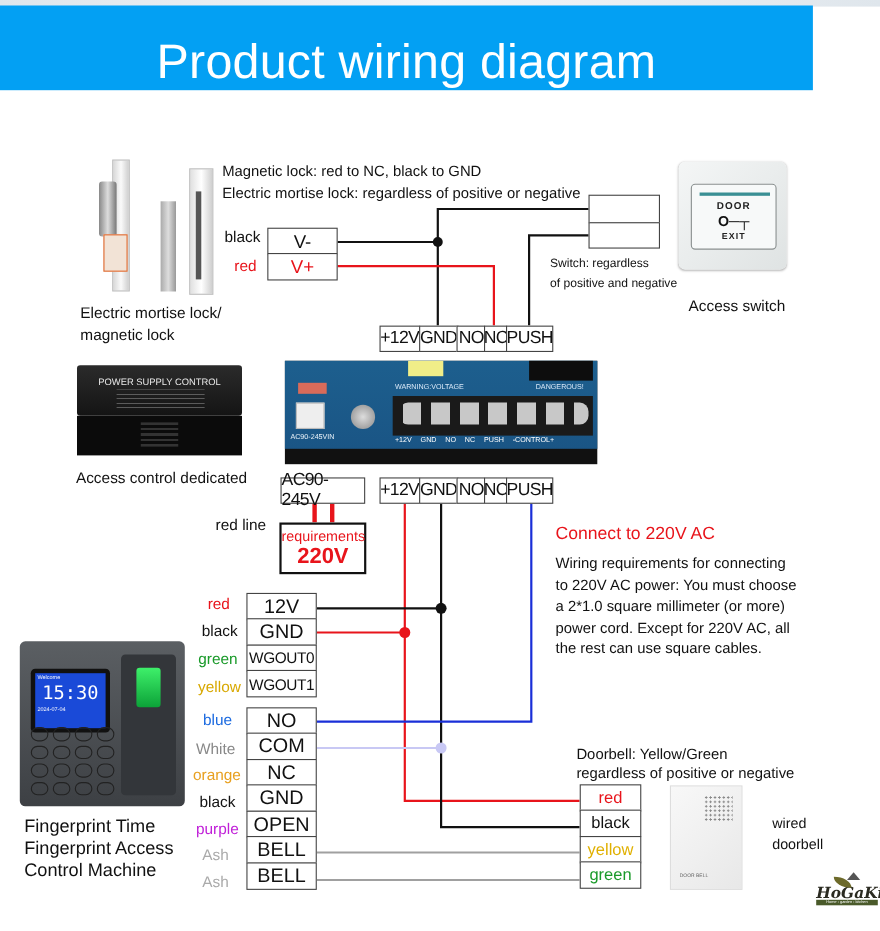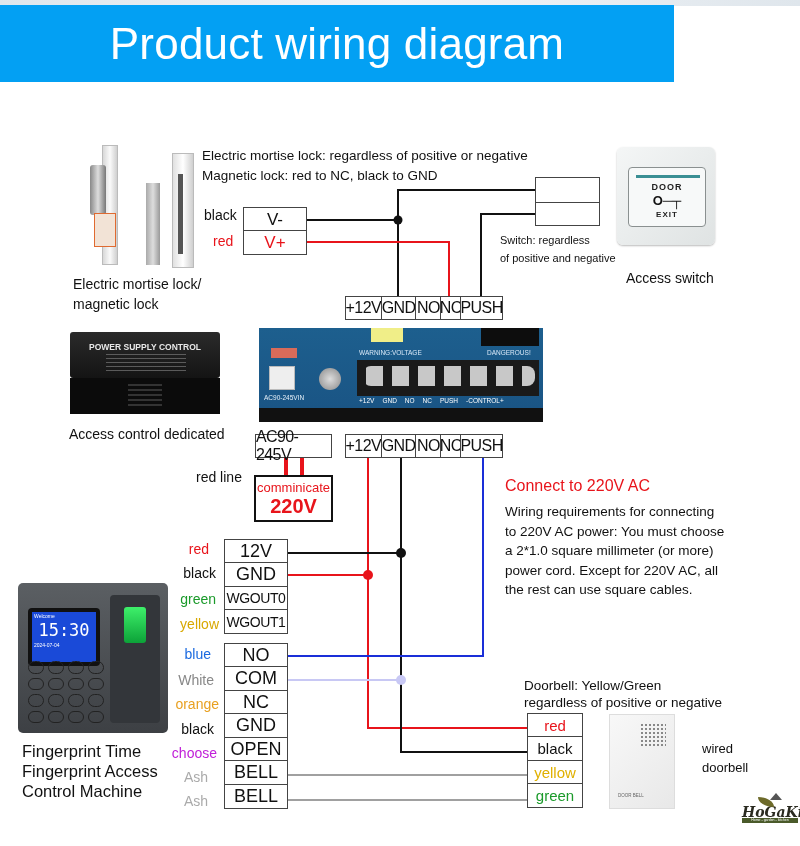--- a/index.html
+++ b/index.html
@@ -1,20 +1,20 @@
 <!DOCTYPE html>
 <html><head>
 <meta charset="utf-8">
 <style>
   * { box-sizing: border-box; margin: 0; padding: 0; }
   body { width: 800px; height: 846px; background: #ffffff; position: relative; overflow: hidden;
          font-family: "Liberation Sans", "DejaVu Sans", sans-serif; color: #111; }
   .topstrip { position: absolute; left: 0; top: 0; width: 800px; height: 6px; background: linear-gradient(90deg,#dfe6ec,#f2f5f8,#dfe6ec); }
-  .banner { position: absolute; left: 0; top: 5px; width: 674px; height: 77px; background: #03a0f3;
-            display: flex; align-items: center; justify-content: center; }
+  .banner { position: absolute; left: 0; top: 5px; width: 739px; height: 77px; background: #03a0f3;
+            display: flex; align-items: flex-end; justify-content: center; }
   .banner h1 { color: #fff; font-weight: 400; font-size: 44px; letter-spacing: 0.2px; }
   .abs { position: absolute; }
   .txt { font-size: 14px; line-height: 20px; white-space: nowrap; }
   .box { position: absolute; border: 1.5px solid #444; background: #fff; display: flex; align-items: center; justify-content: center; font-size: 17px; color: #111; }
   .term-row { position: absolute; display: flex; height: 24px; }
   .term { border: 1.2px solid #444; margin-left: -1.2px; background: #fff; display: flex; align-items: center; justify-content: center;
           font-size: 16px; letter-spacing: -0.6px; height: 24px; padding: 0 1px; }
   .fp-col { position: absolute; left: 224px; width: 64px; }
   .fp-cell { height: 25px; border: 1.5px solid #444; margin-top: -1.5px; background: #fff; display: flex; align-items: center; justify-content: center; font-size: 18px; }
   .fp-cell.small { font-size: 14px; letter-spacing: -0.4px; }
@@ -71,22 +71,22 @@
   <div style="position:absolute;left:84px;top:10px;width:22px;height:115px;background:linear-gradient(90deg,#e0e0e0,#fff,#cfcfcf);border:1px solid #bbb;">
     <div style="position:absolute;left:5px;top:20px;width:5px;height:80px;background:#555;"></div>
   </div>
 </div>
 <div class="abs txt" style="left:73px;top:274px;">
   <div>Electric mortise lock/</div>
   <div>magnetic lock</div>
 </div>
 
 <div class="abs txt" style="left:202px;top:146px;font-size:13.5px;">
+  <div>Magnetic lock: red to NC, black to GND</div>
   <div>Electric mortise lock: regardless of positive or negative</div>
-  <div>Magnetic lock: red to NC, black to GND</div>
 </div>
 
 <div class="abs" style="left:204px;top:207px;font-size:14px;">black</div>
 <div class="abs" style="left:213px;top:233px;font-size:14px;color:#e8141b;">red</div>
 <div class="box" style="left:243px;top:207px;width:64px;height:25px;">
   <span>V-</span>
 </div>
 <div class="box" style="left:243px;top:230px;width:64px;height:25px;color:#e8141b;">
   <span>V+</span>
 </div>
@@ -111,21 +111,21 @@
 <div class="term-row" style="left:346px;top:296px;">
   <div class="term" style="width:37px;">+12V</div>
   <div class="term" style="width:36px;">GND</div>
   <div class="term" style="width:26px;">NO</div>
   <div class="term" style="width:21px;">NC</div>
   <div class="term" style="width:43px;">PUSH</div>
 </div>
 
 <div class="abs" style="left:70px;top:332px;width:150px;height:82px;">
   <div style="position:absolute;left:0;top:0;width:150px;height:46px;background:linear-gradient(180deg,#2b2b2b,#141414);border-radius:3px;">
-    <div style="position:absolute;left:0;top:10px;width:100%;text-align:center;color:#e8e8e8;font-size:8.5px;font-weight:700;">POWER SUPPLY CONTROL</div>
+    <div style="position:absolute;left:0;top:10px;width:100%;text-align:center;color:#e8e8e8;font-size:8.5px;font-weight:400;">POWER SUPPLY CONTROL</div>
     <div style="position:absolute;left:36px;top:22px;width:80px;height:18px;background:repeating-linear-gradient(180deg,#777 0 1px,transparent 1px 4px);opacity:0.7;"></div>
   </div>
   <div style="position:absolute;left:0;top:46px;width:150px;height:36px;background:#0b0b0b;">
     <div style="position:absolute;left:58px;top:6px;width:34px;height:22px;background:repeating-linear-gradient(180deg,#333 0 2px,transparent 2px 5px);"></div>
   </div>
 </div>
 <div class="abs txt" style="left:69px;top:424px;">
   <div>Access control dedicated</div>
 </div>
 
@@ -151,21 +151,21 @@
       <span>-CONTROL+</span>
     </div>
   </div>
 </div>
 
 <div class="box" style="left:255px;top:434px;width:77px;height:24px;font-size:16px;letter-spacing:-0.6px;">
   <span>AC90-245V</span>
 </div>
 <div class="abs txt" style="left:196px;top:467px;font-size:14px;">red line</div>
 <div class="abs" style="left:254px;top:475px;width:79px;height:47px;border:2.5px solid #111;background:#fff;text-align:center;color:#e8141b;">
-  <div style="font-size:13px;margin-top:3px;">comminicate</div>
+  <div style="font-size:13px;margin-top:3px;">requirements</div>
   <div style="font-size:20px;font-weight:700;margin-top:0px;">220V</div>
 </div>
 
 <div class="term-row" style="left:346px;top:434px;">
   <div class="term" style="width:37px;">+12V</div>
   <div class="term" style="width:36px;">GND</div>
   <div class="term" style="width:26px;">NO</div>
   <div class="term" style="width:21px;">NC</div>
   <div class="term" style="width:43px;">PUSH</div>
 </div>
@@ -216,21 +216,21 @@
 </div>
 
 <div class="wire-label" style="left:149px;top:541px;color:#e8141b;">red</div>
 <div class="wire-label" style="left:156px;top:565px;color:#111;">black</div>
 <div class="wire-label" style="left:156px;top:591px;color:#1a9a2a;">green</div>
 <div class="wire-label" style="left:159px;top:616px;color:#d8a800;">yellow</div>
 <div class="wire-label" style="left:151px;top:646px;color:#1b6ae0;">blue</div>
 <div class="wire-label" style="left:154px;top:672px;color:#888;">White</div>
 <div class="wire-label" style="left:159px;top:696px;color:#e8a020;">orange</div>
 <div class="wire-label" style="left:154px;top:721px;color:#111;">black</div>
-<div class="wire-label" style="left:157px;top:745px;color:#c020d8;">choose</div>
+<div class="wire-label" style="left:157px;top:745px;color:#c020d8;">purple</div>
 <div class="wire-label" style="left:148px;top:769px;color:#aaa;">Ash</div>
 <div class="wire-label" style="left:148px;top:793px;color:#aaa;">Ash</div>
 
 <div class="fp-col" style="top:540px;">
   <div class="fp-cell">12V</div>
   <div class="fp-cell">GND</div>
   <div class="fp-cell small">WGOUT0</div>
   <div class="fp-cell small">WGOUT1</div>
 </div>
 

